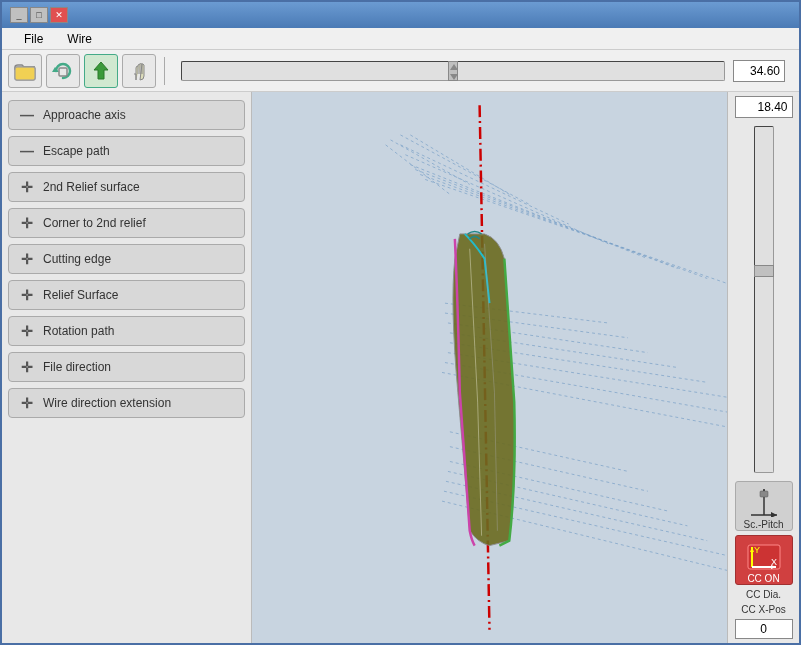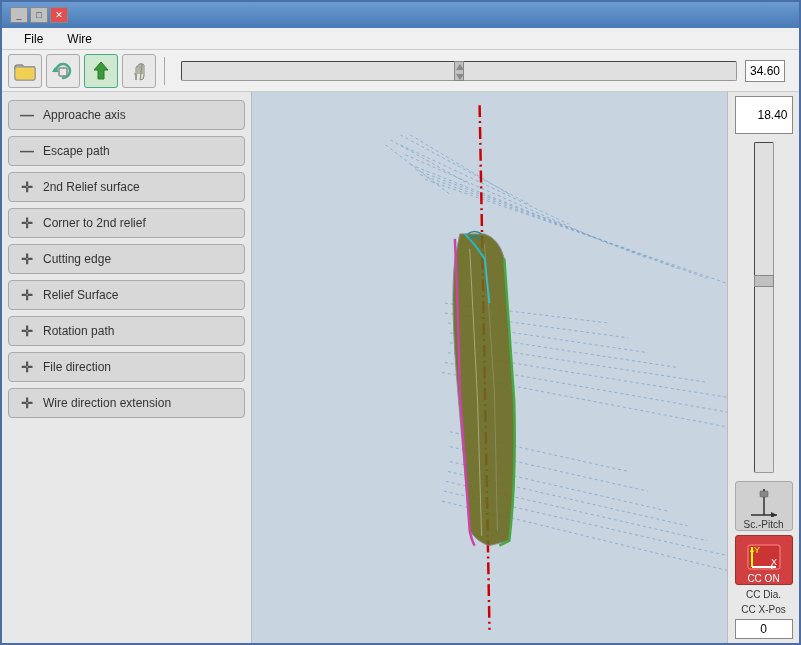--- a/index.html
+++ b/index.html
@@ -309,21 +309,21 @@
     <div class="toolbar-separator"></div>
     <div class="slider-container">
       <div class="top-slider">
         <div class="slider-thumb">
           <svg width="10" height="20" viewBox="0 0 10 20">
             <polygon points="5,2 9,8 1,8" fill="#888"></polygon>
             <polygon points="5,18 9,12 1,12" fill="#888"></polygon>
           </svg>
         </div>
       </div>
-      <input class="slider-value-box" type="text" value="34.60" style="width: 40px; height: 22px; border: 1px solid rgb(136, 136, 136); text-align: right; padding: 2px 4px; font-size: 12px;">
+      <input class="slider-value-box" type="text" value="34.60" style="width: 52px; height: 22px; border: 1px solid rgb(136, 136, 136); text-align: right; padding: 2px 4px; font-size: 12px;">
     </div>
   </div>
 
   <div class="main-area">
 
     <div class="sidebar">
       <div class="sidebar-btn">
         <span class="icon icon-minus">—</span>
         <span>Approache axis</span>
       </div>
@@ -414,21 +414,21 @@
         <path d="M235 140 L245 290 L248 430" fill="none" stroke="#aaaaaa" stroke-width="0.8" opacity="0.5"></path>
 
         <g stroke="#228888" stroke-width="1.5" fill="none">
           <path d="M218 130 Q225 125 232 130"></path>
           <path d="M220 135 Q225 130 230 135"></path>
         </g>
       </svg>
     </div>
 
     <div class="right-panel">
-      <input class="right-value-box" type="text" value="18.40" style="width: 58px; height: 38px; border: 1px solid rgb(136, 136, 136); text-align: right; padding: 2px 4px; font-size: 12px;">
+      <input class="right-value-box" type="text" value="18.40" style="width: 58px; height: 22px; border: 1px solid rgb(136, 136, 136); text-align: right; padding: 2px 4px; font-size: 12px;">
 
       <div class="right-slider-container">
         <div class="vertical-slider">
           <div class="vertical-slider-thumb"></div>
         </div>
       </div>
 
       <div class="right-btn">
         <svg width="36" height="30" viewBox="0 0 36 30">
           <line x1="18" y1="2" x2="18" y2="28" stroke="#333" stroke-width="1.5"></line>

